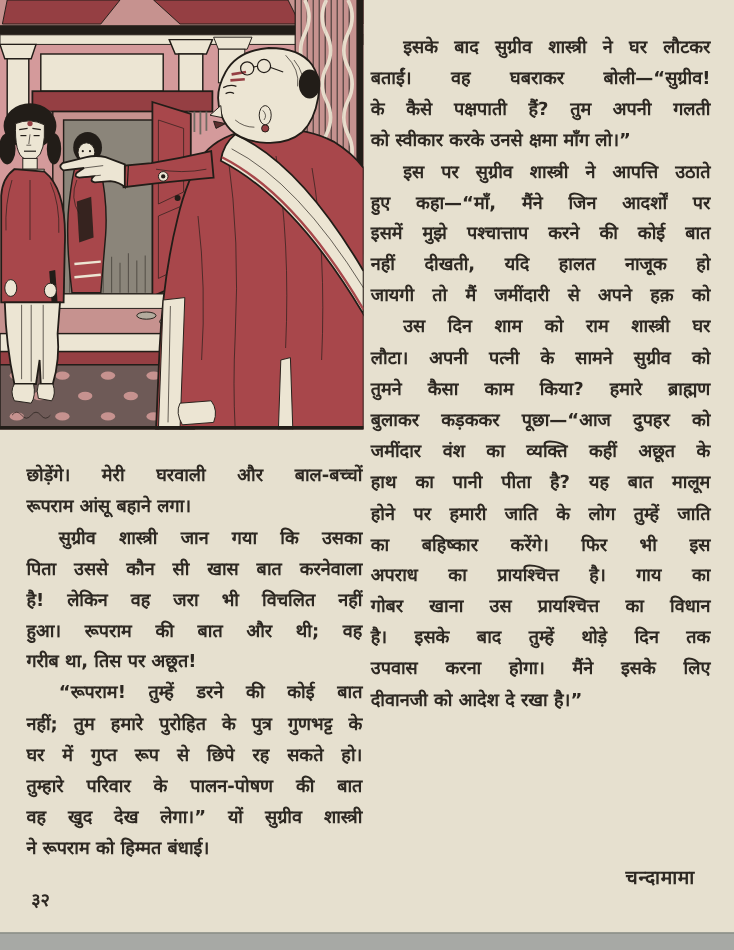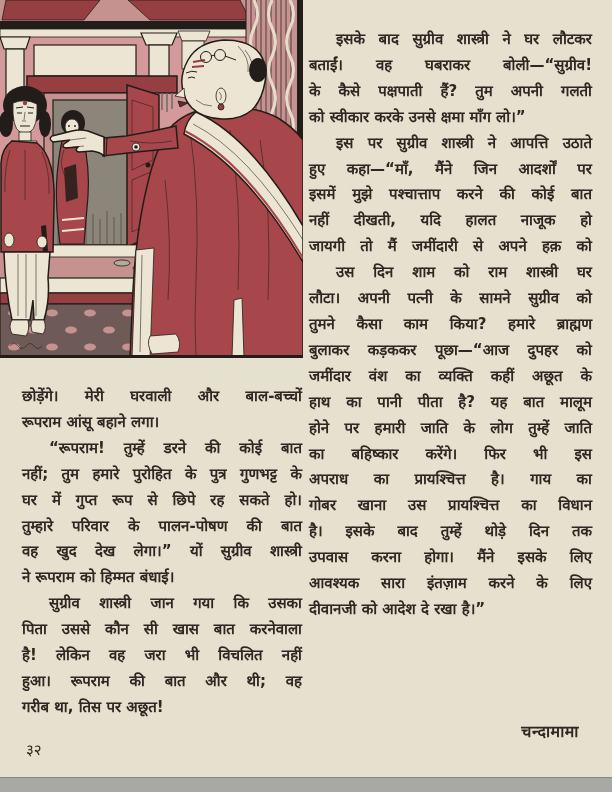--- a/index.html
+++ b/index.html
@@ -19,21 +19,21 @@
   }
   .col-right{left:309px;top:27px;width:283px;}
   .col-left{left:22px;top:368px;width:280px;margin-top:16px;}
   .para{margin:0;}
   .line{text-align:justify;text-align-last:justify;}
   .line.last{text-align-last:left;}
   .line.indent{text-indent:27px;}
 
   .page-number{
     position:absolute;left:26px;top:739px;
-    font-size:15px;font-weight:normal;color:var(--ink,#2d2822);
+    font-size:15px;font-weight:bold;color:var(--ink,#2d2822);
   }
   .journal-name{
     position:absolute;right:33px;top:720px;
     font-size:16px;font-weight:bold;color:var(--ink,#2d2822);letter-spacing:.5px;
   }
   .scan-edge{
     position:absolute;left:0;right:0;top:777px;height:15px;
     background:#a7a9a5;border-top:1px solid #83867f;
   }
 
@@ -259,33 +259,33 @@
       <rect x="0" y="355" width="303" height="3" class="fk"></rect>
     </svg>
   </div>
 
   <div class="column col-left">
       <div class="para">
         <div class="line">छोड़ेंगे। मेरी घरवाली और बाल-बच्चों</div>
         <div class="line last">रूपराम आंसू बहाने लगा।</div>
       </div>
       <div class="para">
+        <div class="line indent">सुग्रीव शास्त्री जान गया कि उसका</div>
+        <div class="line">पिता उससे कौन सी खास बात करनेवाला</div>
+        <div class="line">है! लेकिन वह जरा भी विचलित नहीं</div>
+        <div class="line">हुआ। रूपराम की बात और थी; वह</div>
+        <div class="line last">गरीब था, तिस पर अछूत!</div>
+      </div>
+      <div class="para">
         <div class="line indent">“रूपराम! तुम्हें डरने की कोई बात</div>
         <div class="line">नहीं; तुम हमारे पुरोहित के पुत्र गुणभट्ट के</div>
         <div class="line">घर में गुप्त रूप से छिपे रह सकते हो।</div>
         <div class="line">तुम्हारे परिवार के पालन-पोषण की बात</div>
         <div class="line">वह खुद देख लेगा।” यों सुग्रीव शास्त्री</div>
         <div class="line last">ने रूपराम को हिम्मत बंधाई।</div>
-      </div>
-      <div class="para">
-        <div class="line indent">सुग्रीव शास्त्री जान गया कि उसका</div>
-        <div class="line">पिता उससे कौन सी खास बात करनेवाला</div>
-        <div class="line">है! लेकिन वह जरा भी विचलित नहीं</div>
-        <div class="line">हुआ। रूपराम की बात और थी; वह</div>
-        <div class="line last">गरीब था, तिस पर अछूत!</div>
       </div>
     </div>
   <div class="column col-right">
       <div class="para">
         <div class="line indent">इसके बाद सुग्रीव शास्त्री ने घर लौटकर</div>
         <div class="line">बताईं। वह घबराकर बोली—“सुग्रीव!</div>
         <div class="line">के कैसे पक्षपाती हैं? तुम अपनी गलती</div>
         <div class="line last">को स्वीकार करके उनसे क्षमा माँग लो।”</div>
       </div>
       <div class="para">
@@ -301,21 +301,20 @@
         <div class="line">तुमने कैसा काम किया? हमारे ब्राह्मण</div>
         <div class="line">बुलाकर कड़ककर पूछा—“आज दुपहर को</div>
         <div class="line">जमींदार वंश का व्यक्ति कहीं अछूत के</div>
         <div class="line">हाथ का पानी पीता है? यह बात मालूम</div>
         <div class="line">होने पर हमारी जाति के लोग तुम्हें जाति</div>
         <div class="line">का बहिष्कार करेंगे। फिर भी इस</div>
         <div class="line">अपराध का प्रायश्चित्त है। गाय का</div>
         <div class="line">गोबर खाना उस प्रायश्चित्त का विधान</div>
         <div class="line">है। इसके बाद तुम्हें थोड़े दिन तक</div>
         <div class="line">उपवास करना होगा। मैंने इसके लिए</div>
-        <div class="line">आवश्यक सारा इंतज़ाम करने के लिए</div>
         <div class="line last">दीवानजी को आदेश दे रखा है।”</div>
       </div>
     </div>
 
   <div class="page-number">३२</div>
   <div class="journal-name">चन्दामामा</div>
   <div class="scan-edge"></div>
 </div>
 
 </body></html>

